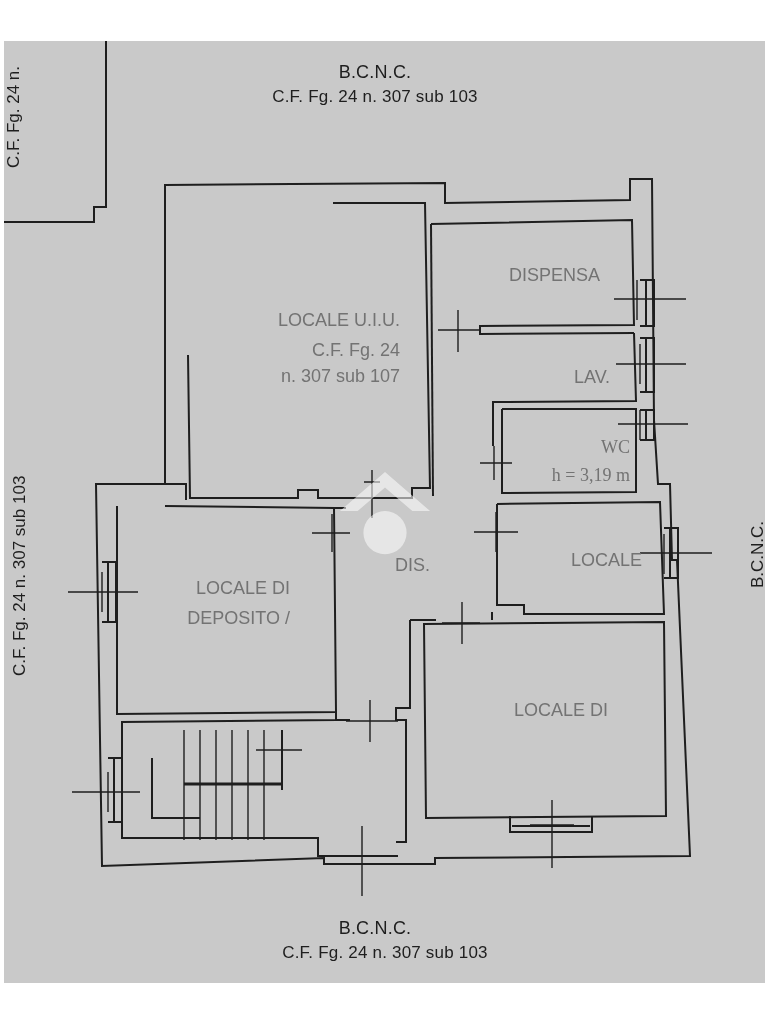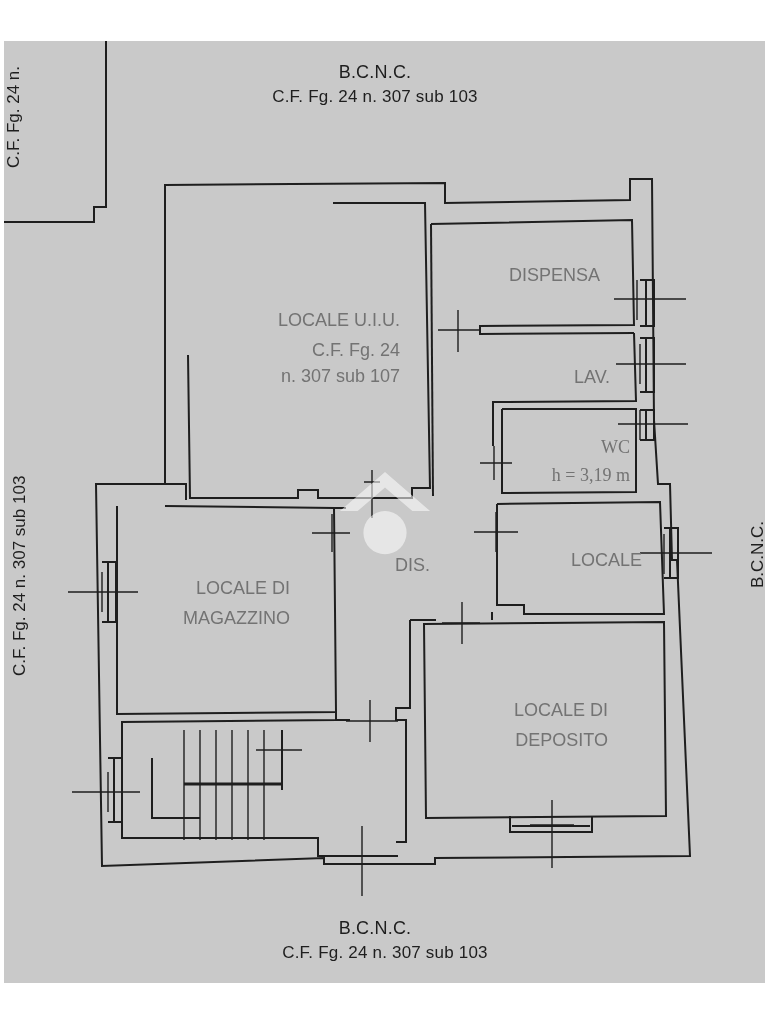--- a/index.html
+++ b/index.html
@@ -113,18 +113,17 @@
   <div>h = 3,19 m</div>
 </div>
 <div class="room" style="left:516px; top:545px; width:126px;">
   <div>LOCALE</div>
 </div>
 <div class="room" style="left:360px; top:550px; width:70px;">
   <div>DIS.</div>
 </div>
 <div class="room" style="left:140px; top:573px; width:150px;">
   <div>LOCALE DI</div>
-  <div>MAGAZZINO</div>
+  <div>DEPOSITO /</div>
 </div>
 <div class="room" style="left:468px; top:695px; width:140px;">
   <div>LOCALE DI</div>
-  <div>DEPOSITO</div>
 </div>
 
 </body></html>

